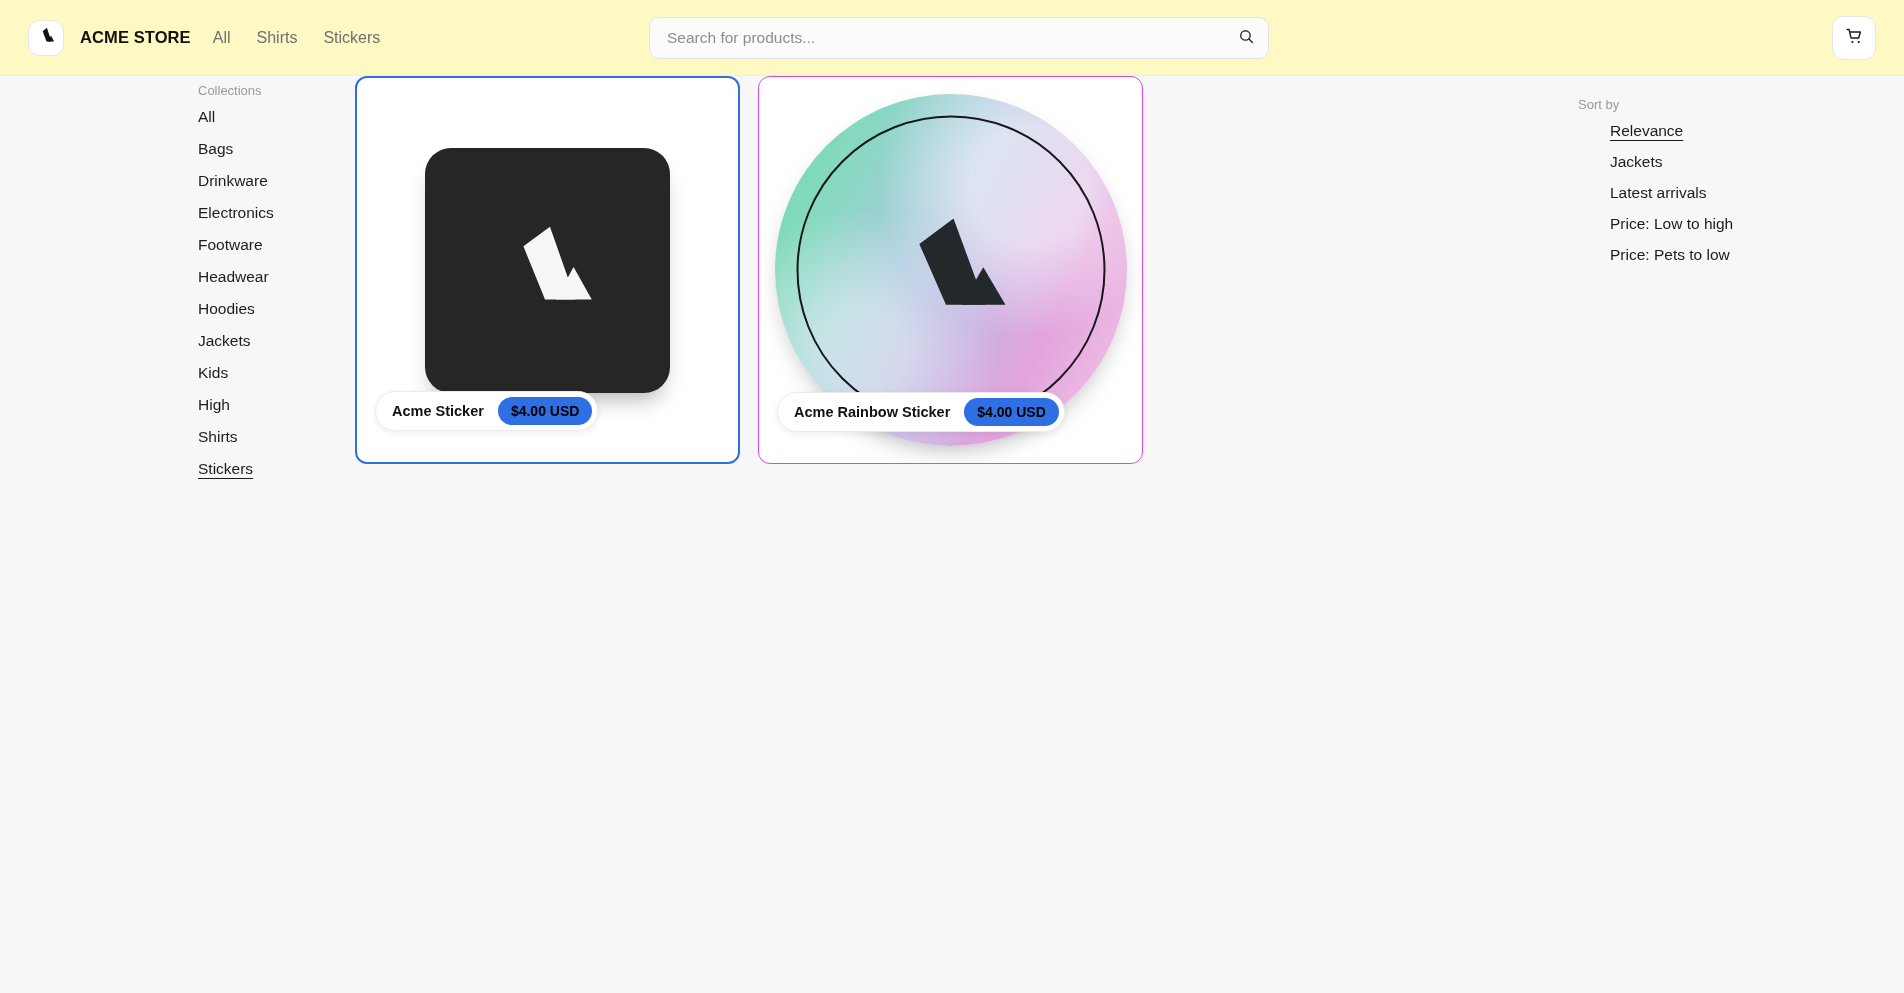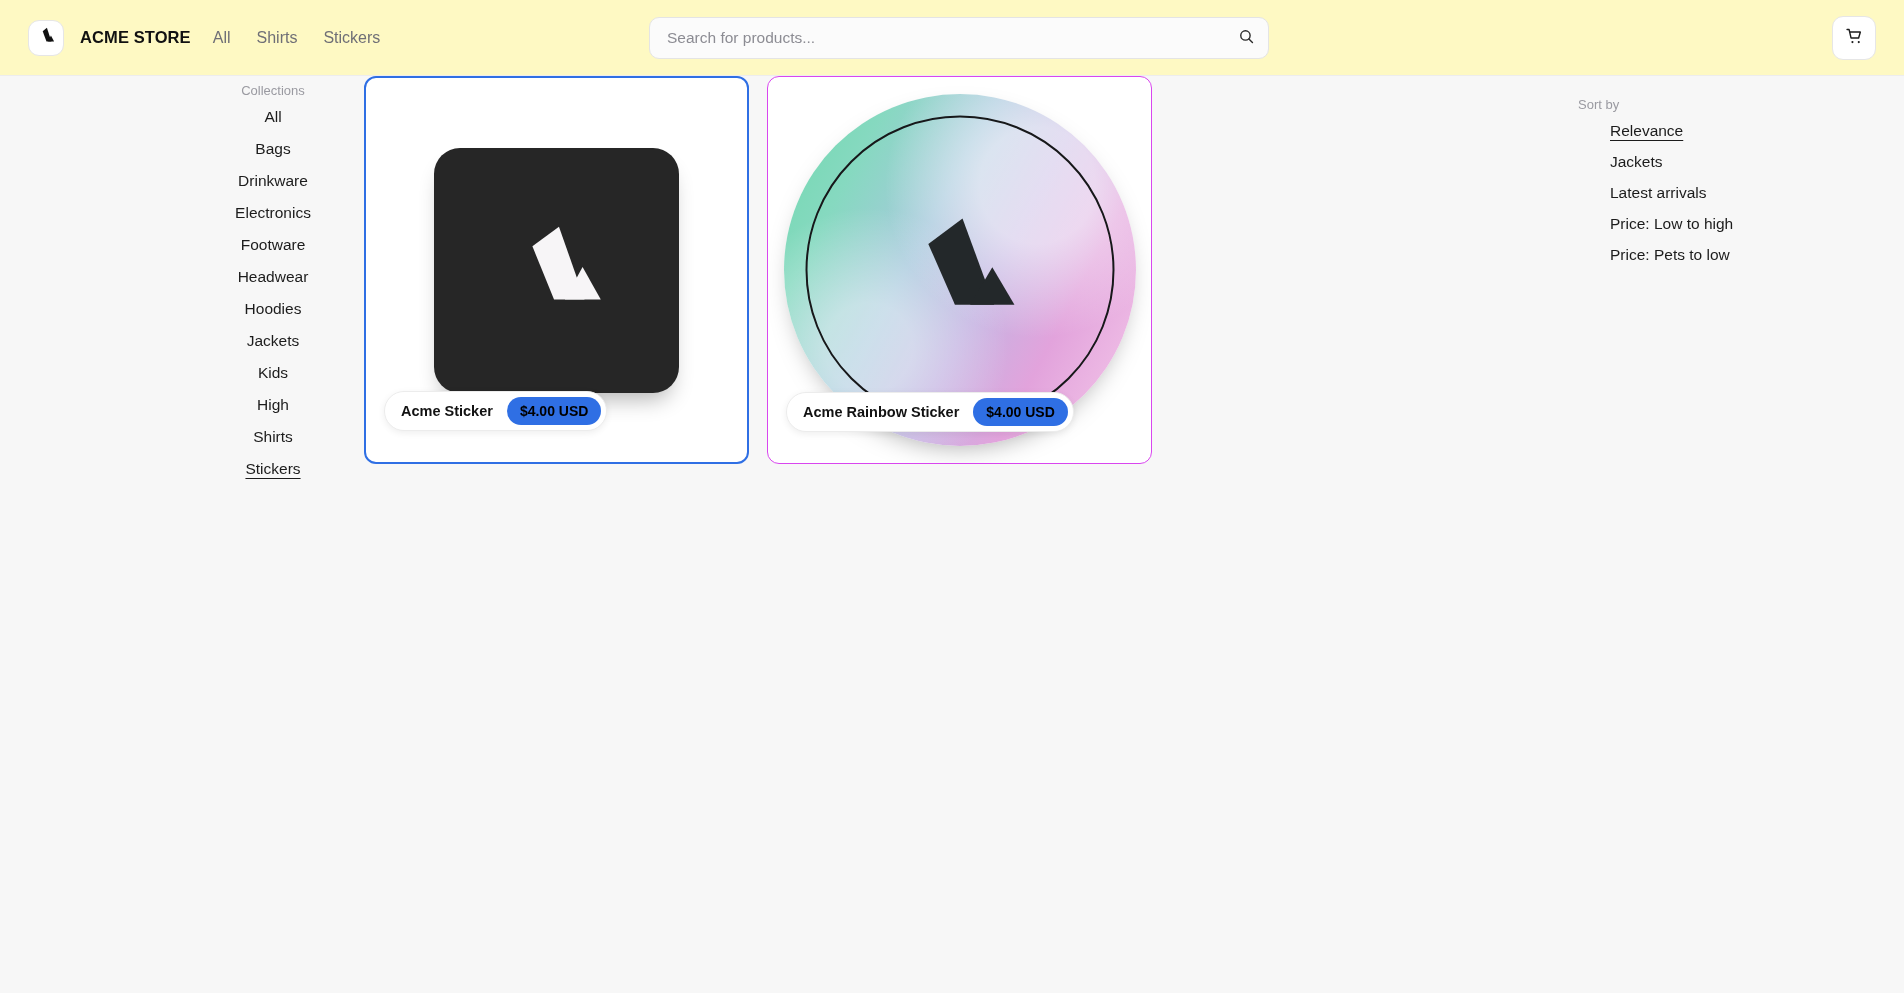--- a/index.html
+++ b/index.html
@@ -100,21 +100,20 @@
     position: relative;
     height: calc(993px - 76px);
   }
 
   
   .sidebar {
     position: absolute;
     left: 198px;
     top: 8px;
     width: 150px;
-    text-align: center;
   }
   .panel-heading {
     font-size: 13px;
     color: #9a9aa1;
     margin-bottom: 11px;
     line-height: 1;
   }
   .side-list { list-style: none; }
   .side-item { margin-bottom: 13px; }
   .side-link {
@@ -127,21 +126,21 @@
   }
   .side-link.active {
     text-decoration: underline;
     text-underline-offset: 4px;
     text-decoration-thickness: 1px;
   }
 
   
   .grid {
     position: absolute;
-    left: 364px;
+    left: 355px;
     top: 0;
     display: flex;
     gap: 18px;
   }
   .card {
     position: relative;
     width: 385px;
     height: 388px;
     background: #ffffff;
     border: 1px solid #d946ef;

